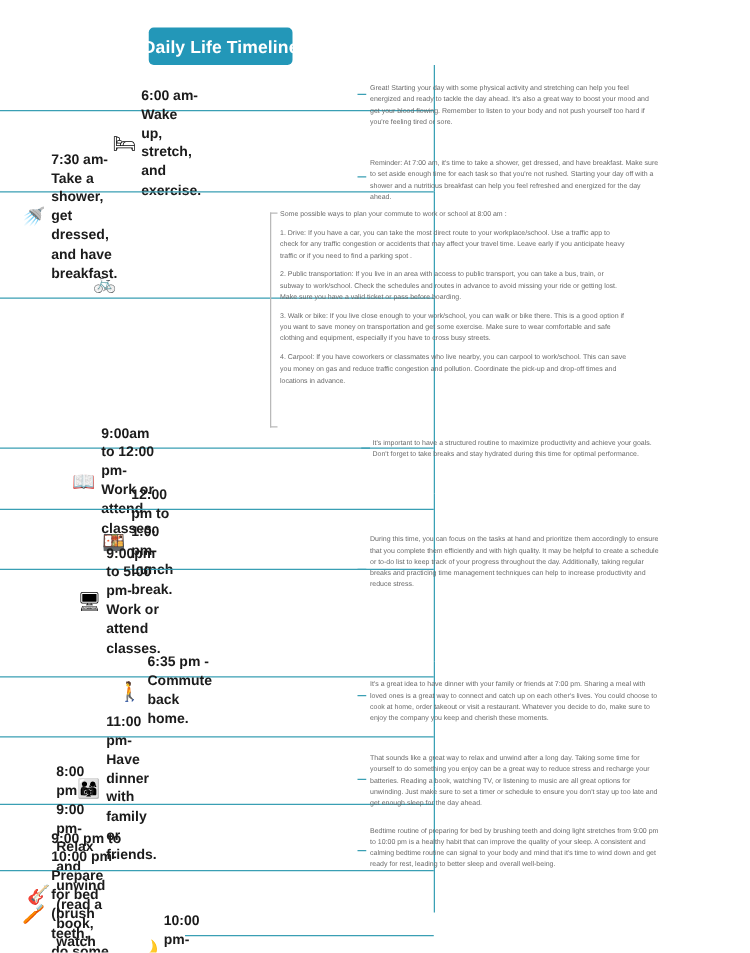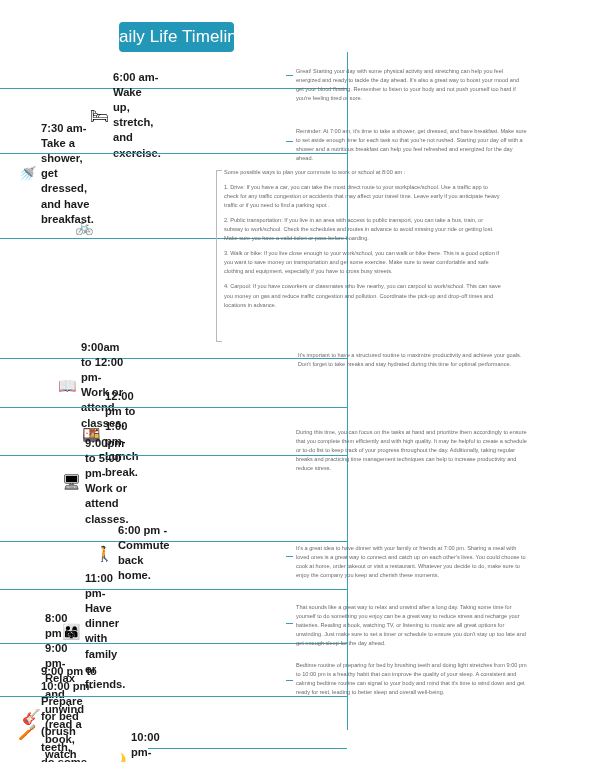--- a/index.html
+++ b/index.html
@@ -16,22 +16,22 @@
   .title-box{
     position:absolute;
     left:119px;top:22px;
     width:115px;height:30px;
     background:#2397b8;
     border-radius:4px;
     display:flex;align-items:center;justify-content:center;
   }
   .title-box span{
     color:#ffffff;
-    font-size:17px;
-    font-weight:normal;
+    font-size:14px;
+    font-weight:bold;
     letter-spacing:.1px;
     white-space:nowrap;
   }
 
   
   .spine{
     position:absolute;
     left:347px;
     width:1px;
     background:#3aa0b5;
@@ -179,21 +179,21 @@
   </div>
   <div class="tick" style="left:286px;top:455px;"></div>
   <div class="desc" style="left:296px;top:428px;">
     <p>During this time, you can focus on the tasks at hand and prioritize them accordingly to ensure that you complete them efficiently and with high quality. It may be helpful to create a schedule or to-do list to keep track of your progress throughout the day. Additionally, taking regular breaks and practicing time management techniques can help to increase productivity and reduce stress.</p>
   </div>
 
   <div class="event">
     <div class="rule" style="left:0px;top:541px;width:347px;"></div>
     <div class="ev-inner" style="left:95px;top:523px;">
       <span class="ev-icon">🚶</span>
-      <span class="ev-label">6:00 pm - Commute back home.</span>
+      <span class="ev-label">6:35 pm - Commute back home.</span>
     </div>
   </div>
 
   <div class="event">
     <div class="rule" style="left:0px;top:589px;width:347px;"></div>
     <div class="ev-inner" style="left:62px;top:571px;">
       <span class="ev-icon">👨‍👩‍👧</span>
       <span class="ev-label">11:00 pm-Have dinner with family or friends.</span>
     </div>
   </div>

